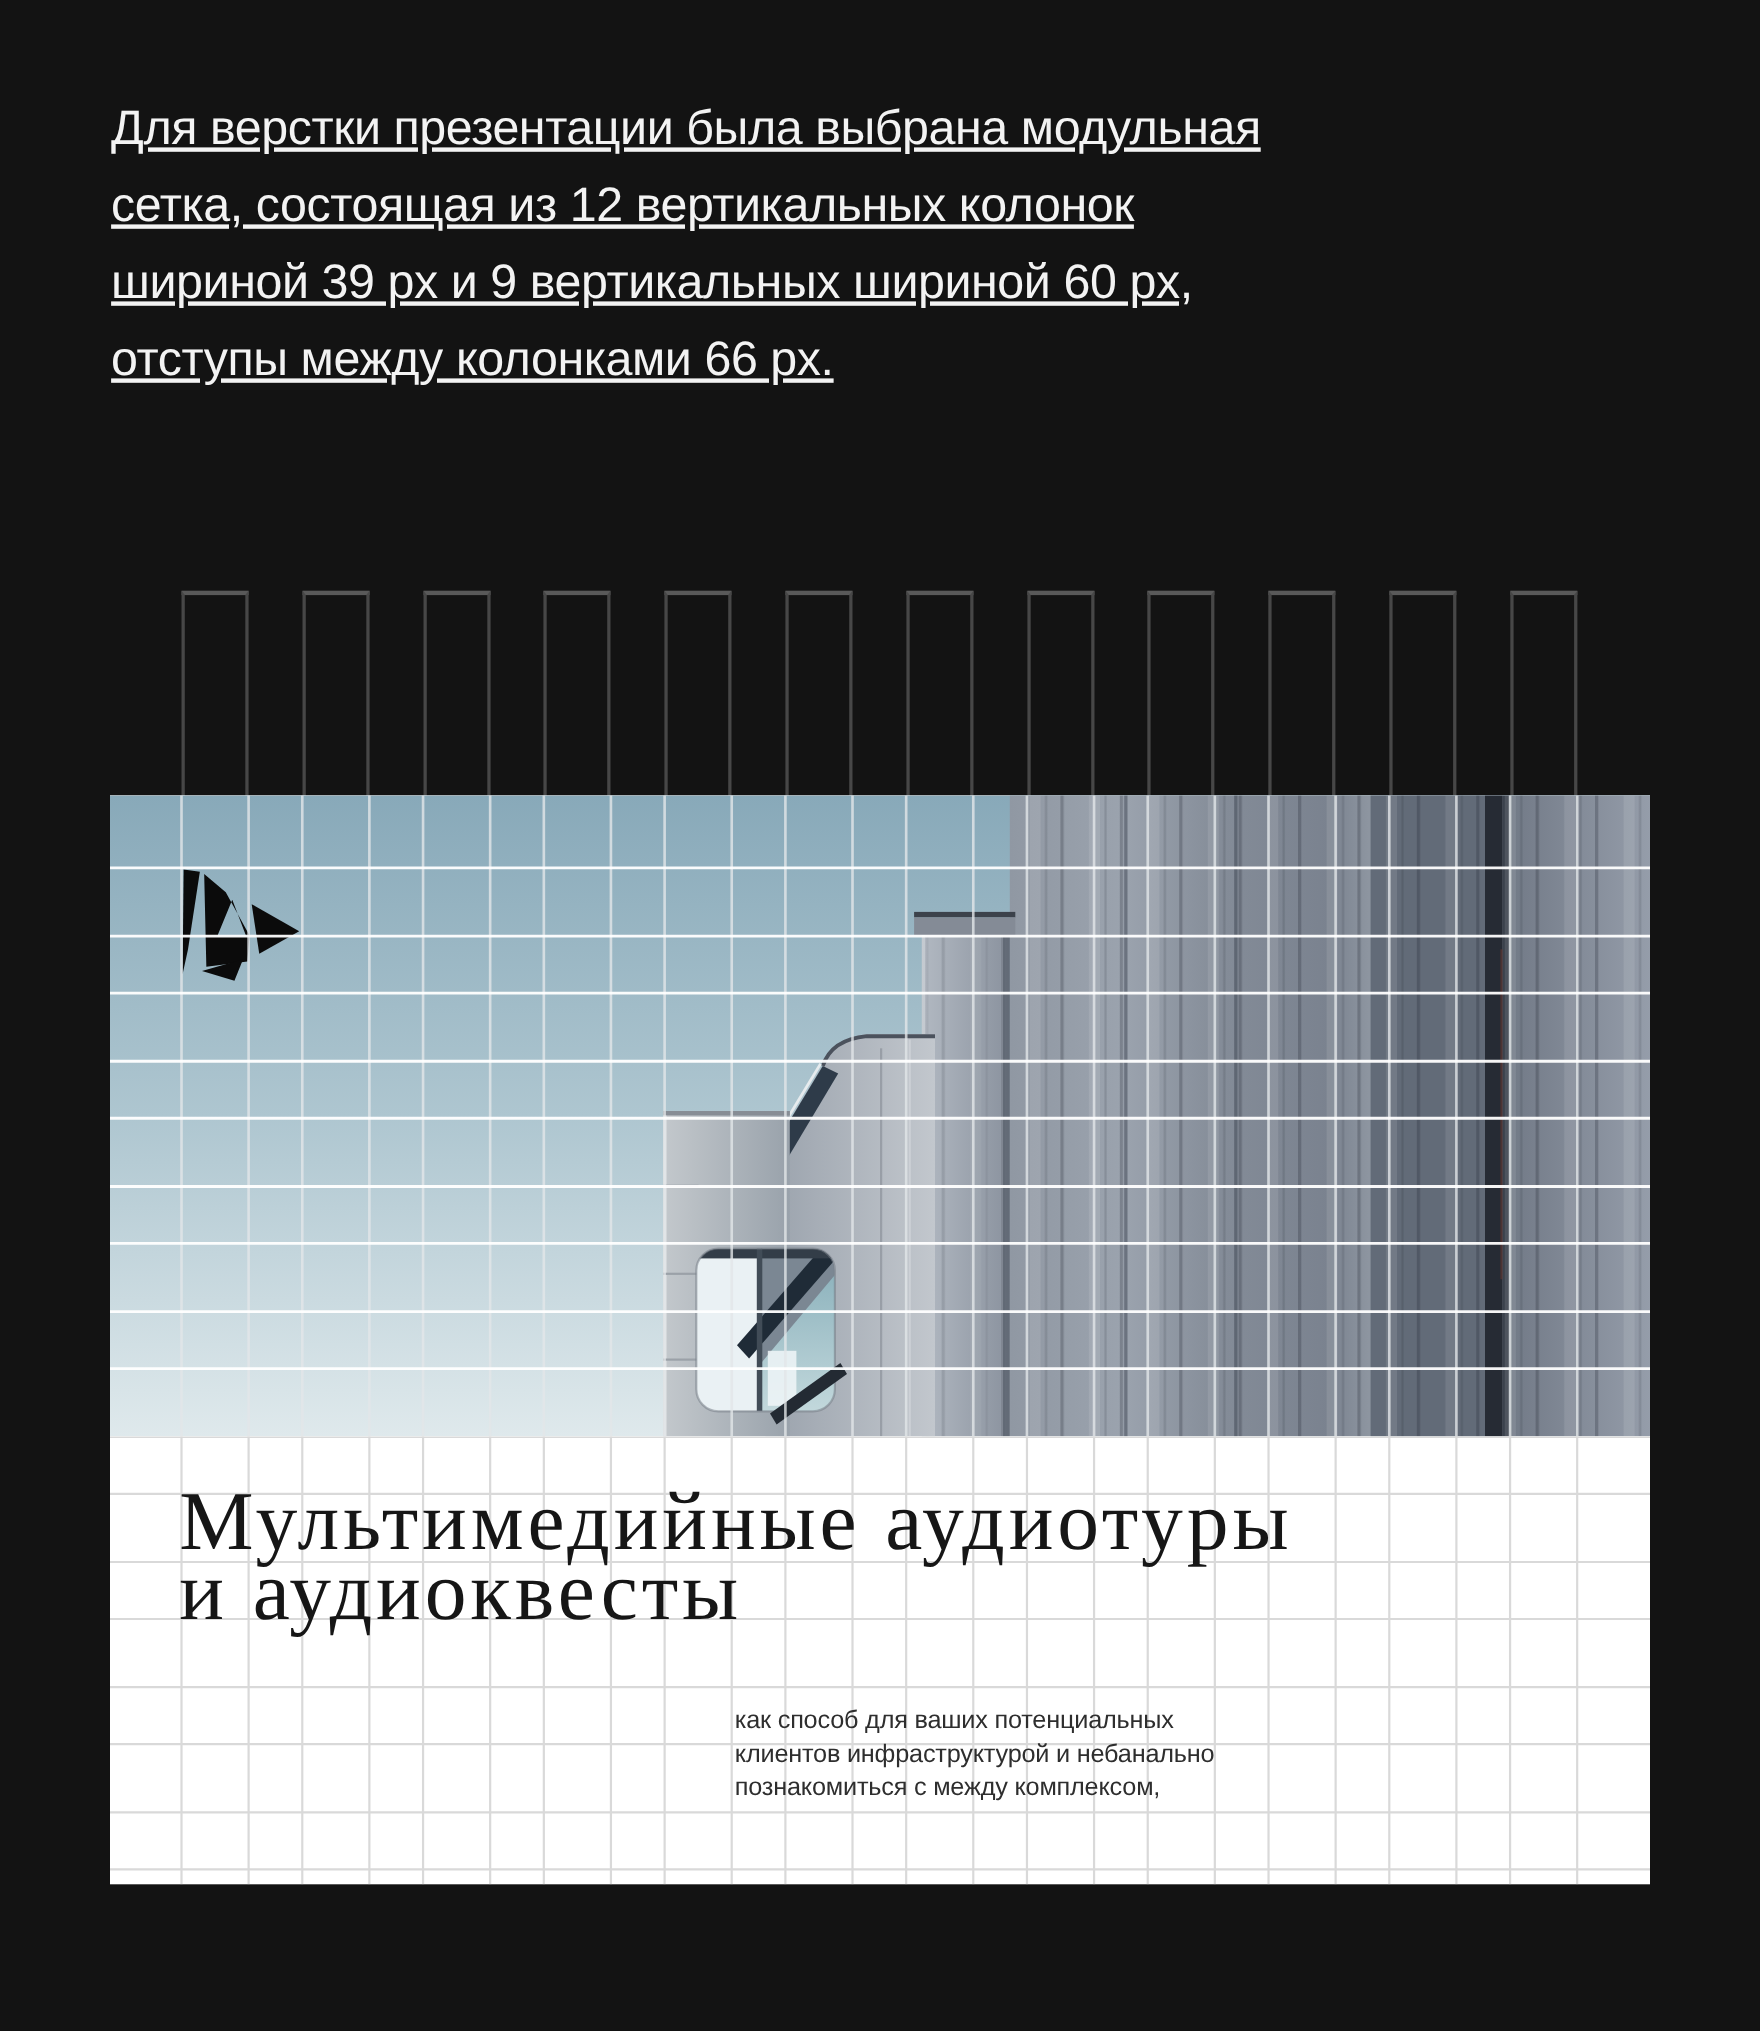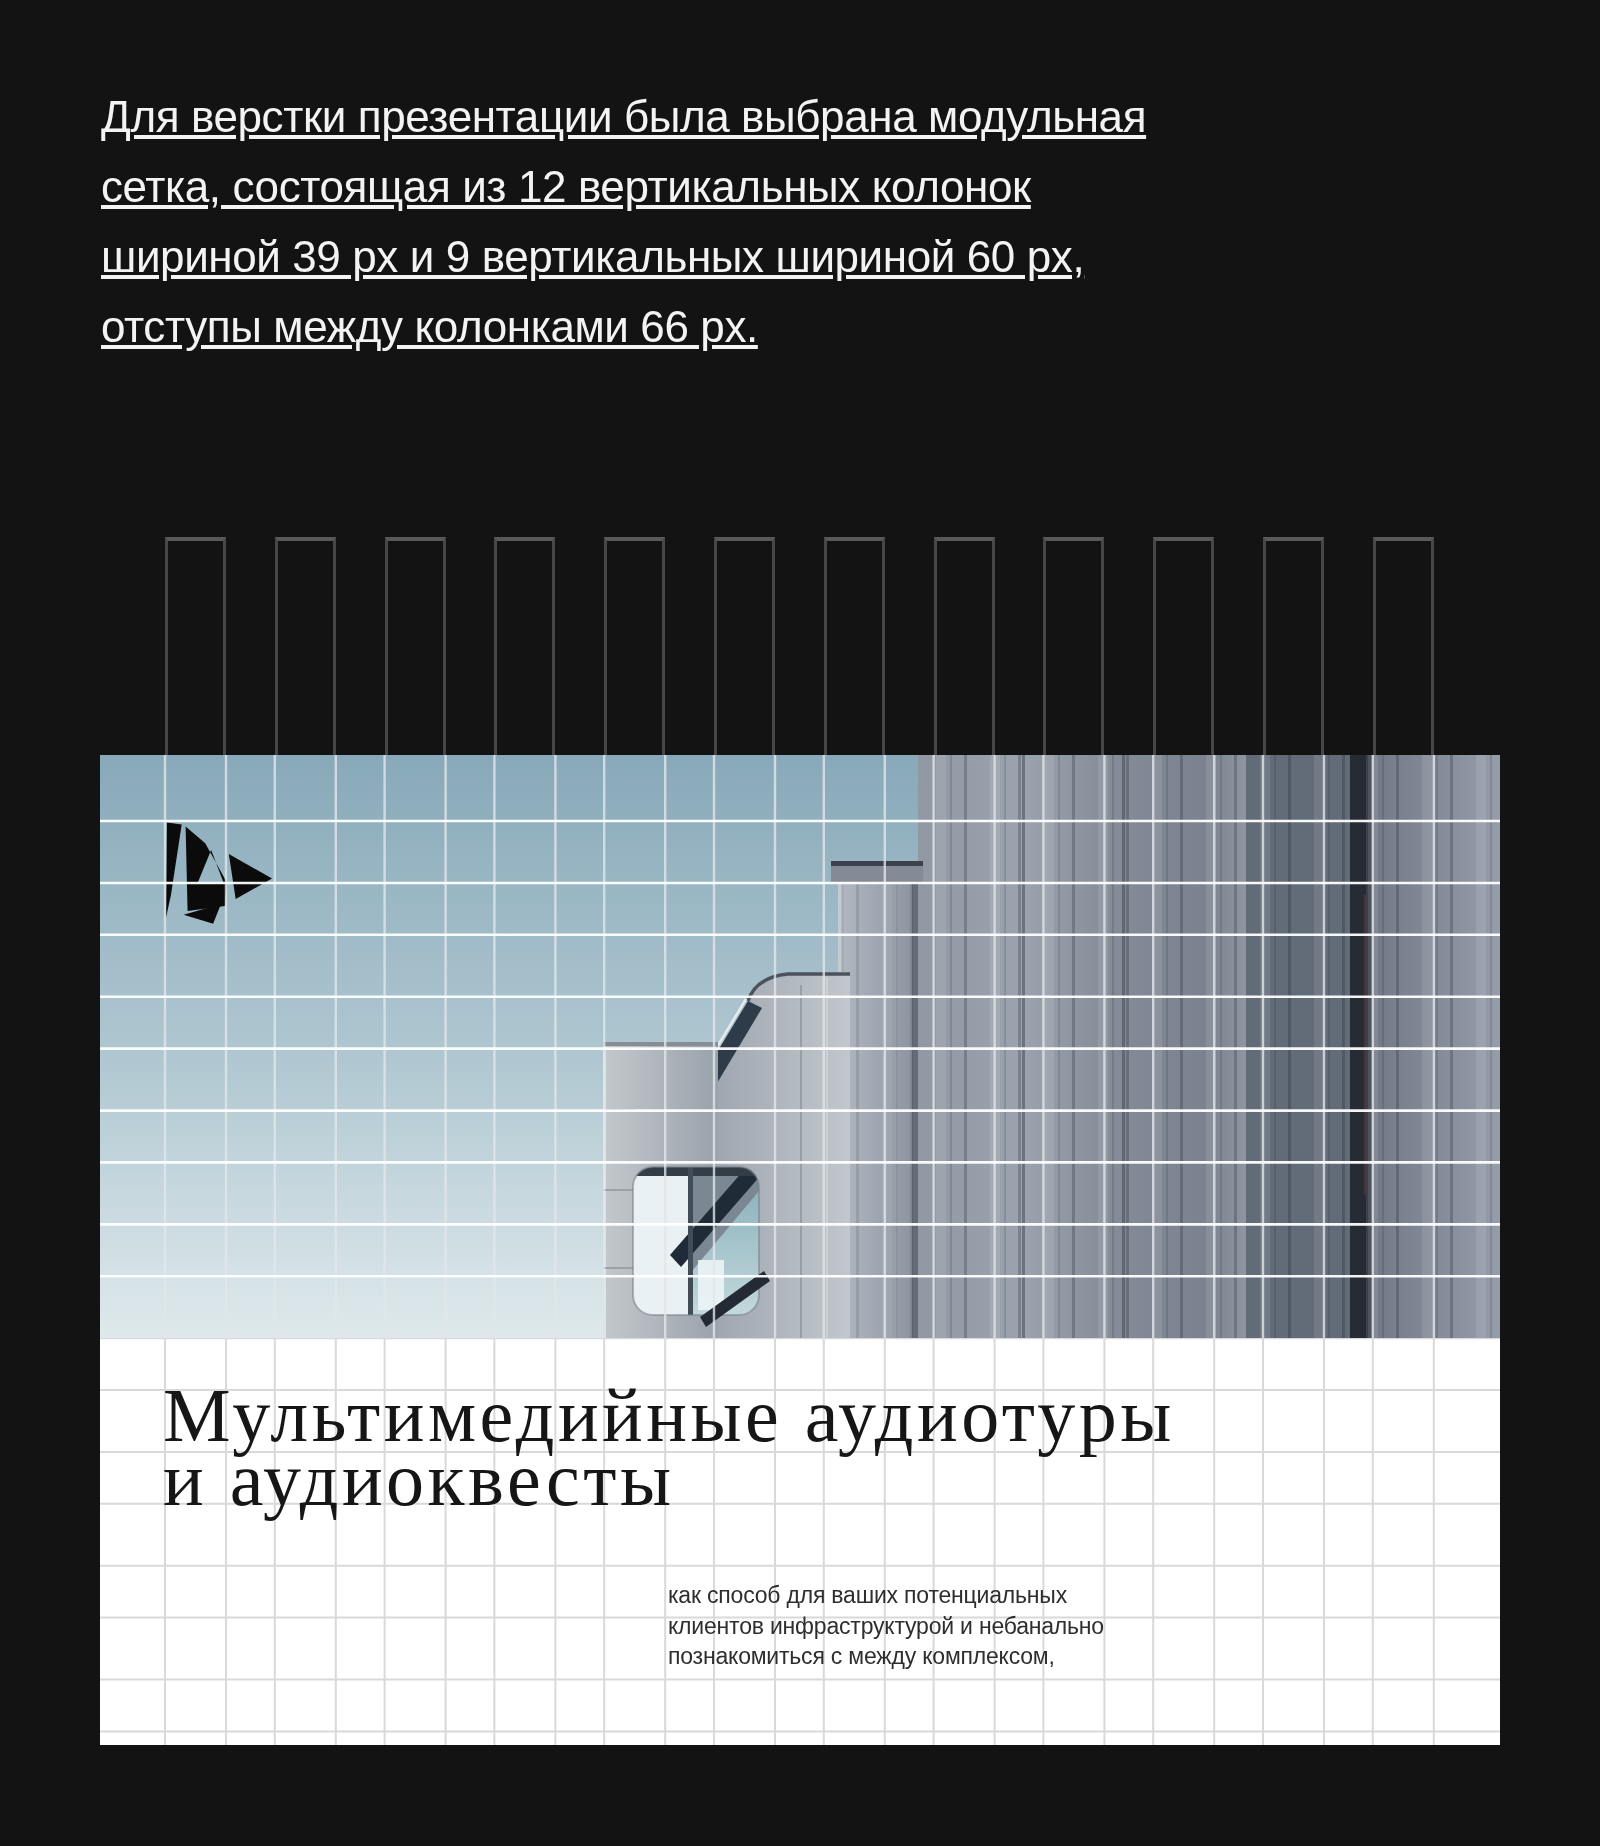--- a/index.html
+++ b/index.html
@@ -9,21 +9,21 @@
   .intro{position:absolute;left:101px;top:82px;font-size:44px;line-height:70px;
          letter-spacing:-0.4px;color:var(--intro-color,#f3f3f3);font-weight:400;text-decoration:underline;}
   .intro div{white-space:nowrap;}
   
   .columns{position:absolute;left:0;top:0;width:1600px;height:1846px;pointer-events:none;}
   .gcol{position:absolute;box-sizing:border-box;background:transparent;
         border-left:3px solid var(--col-side,#474747);
         border-right:3px solid var(--col-side,#474747);
         border-top:4px solid var(--col-top,#595959);}
   
-  .slide{position:absolute;left:100px;top:755px;width:1400px;height:990px;background:var(--slide-bg,#ffffff);}
+  .slide{position:absolute;left:100px;top:723px;width:1400px;height:990px;background:var(--slide-bg,#ffffff);}
   .photo{position:absolute;left:0;top:0;width:1400px;height:583px;overflow:hidden;}
   .photo svg.art{position:absolute;left:0;top:0;}
   .logo{position:absolute;left:65px;top:66px;width:108px;height:114px;}
   .overlay{position:absolute;left:0;pointer-events:none;}
   .content{position:absolute;left:0;top:583px;width:1400px;height:407px;}
   .title{position:absolute;left:63px;top:45px;font-family:"Liberation Serif","DejaVu Serif",serif;
          font-size:76px;line-height:64px;letter-spacing:3.5px;font-weight:400;
          color:var(--title-color,#161616);}
   .title div{white-space:nowrap;}
   .bodytxt{position:absolute;left:568px;top:242px;font-size:23px;line-height:30.5px;

